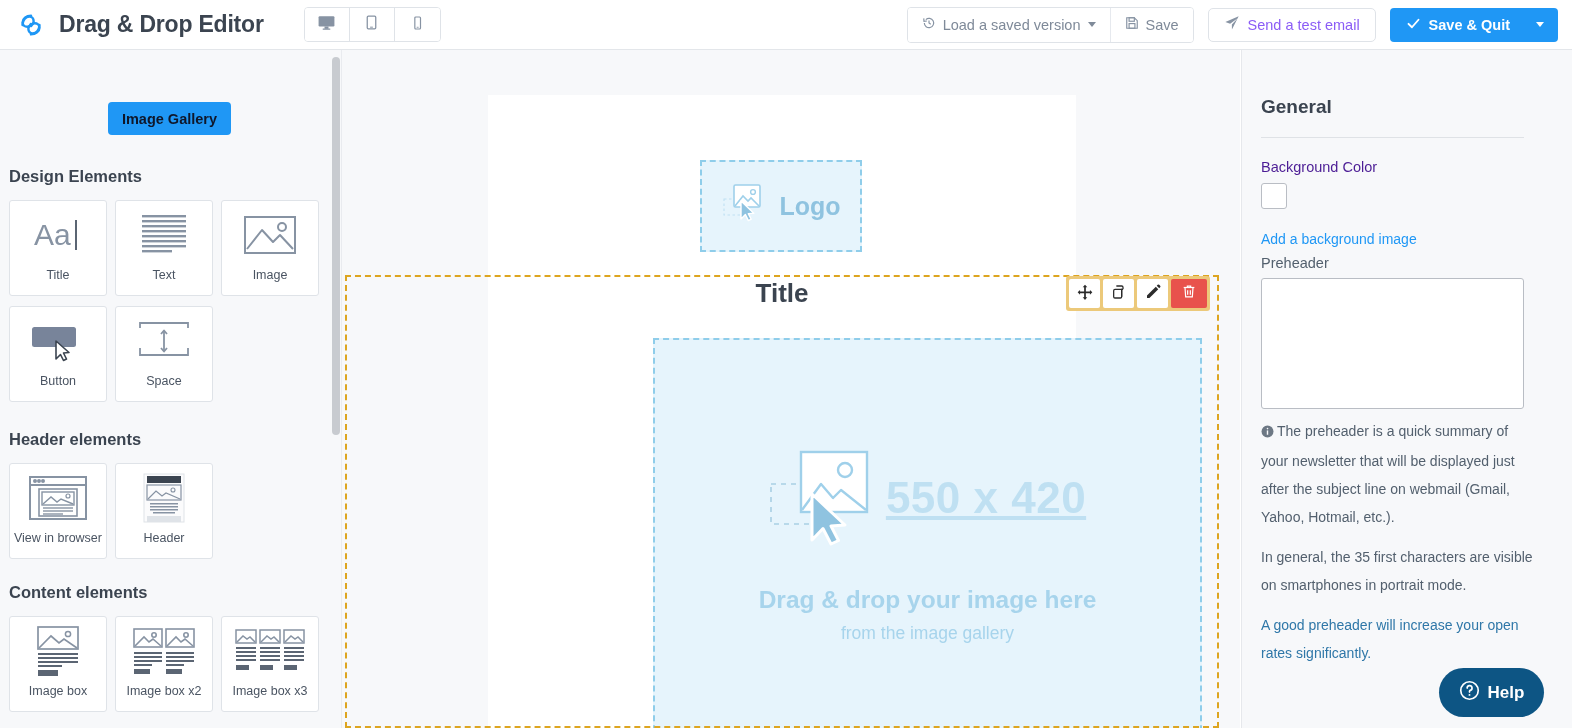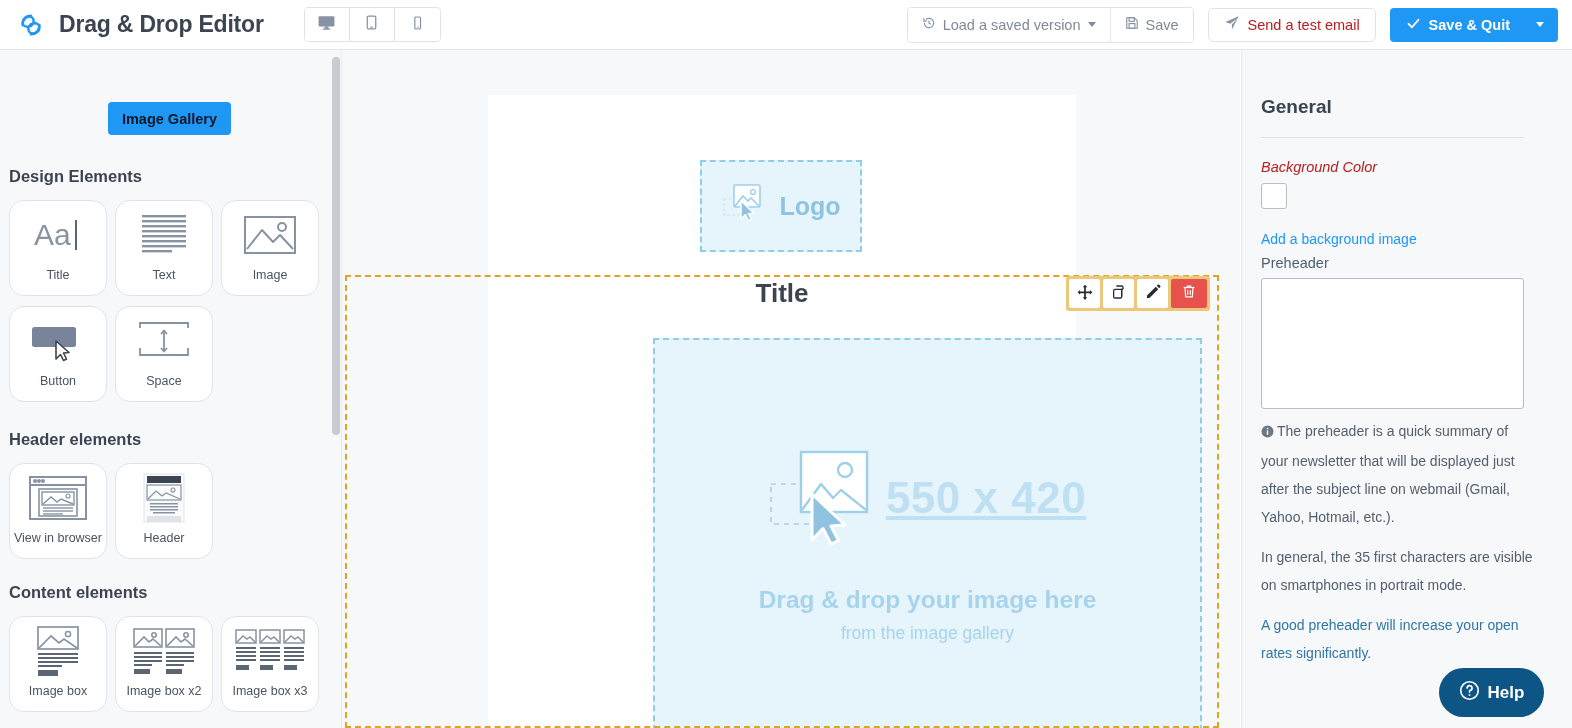--- a/index.html
+++ b/index.html
@@ -46,21 +46,21 @@
   .tb-btn {
     height: 34px; display: flex; align-items: center; gap: 7px;
     padding: 0 14px; background: #fff; color: #7f8a99;
     font-size: 14.5px; white-space: nowrap; cursor: pointer;
     border-right: 1px solid #e6e9ee;
     justify-content: center;
   }
   .tb-btn:last-child { border-right: none; }
   .tb-solo {
     height: 34px; display: flex; align-items: center; gap: 8px;
-    padding: 0 15px; background: #fff; color: #b91c1c;
+    padding: 0 15px; background: #fff; color: #8b5cf6;
     font-size: 14.5px; white-space: nowrap; cursor: pointer;
     border: 1px solid #dfe3e8; border-radius: 5px; margin-right: 14px;
   }
   #save-quit {
     height: 34px; display: flex; align-items: center; gap: 8px;
     padding: 0 14px 0 16px; background: #1f97f5; color: #fff;
     font-size: 14.5px; font-weight: bold; border-radius: 4px; cursor: pointer;
     white-space: nowrap;
   }
   .caret-dn {
@@ -78,21 +78,21 @@
     position: absolute; left: 108px; top: 52px; width: 123px; height: 33px;
     background: #1f97f5; color: #0f172a; font-size: 14.5px; font-weight: bold;
     border-radius: 4px; display: flex; align-items: center; justify-content: center;
     cursor: pointer;
   }
   .section-head {
     position: absolute; left: 9px; font-size: 16.5px; font-weight: bold; color: #3b4450;
   }
   .tile {
     position: absolute; width: 98px; height: 96px;
-    background: #fff; border: 1px solid #dfe3e8; border-radius: 15px;
+    background: #fff; border: 1px solid #dfe3e8; border-radius: 3px;
     cursor: pointer;
     display: flex; flex-direction: column; align-items: center; justify-content: flex-start;
   }
   .tile .glyph {
     height: 68px; display: flex; align-items: center; justify-content: center;
     width: 100%;
   }
   .tile .tlabel {
     font-size: 12.5px; color: #4a5462; text-align: center; width: 100%;
     line-height: 13px;
@@ -164,21 +164,21 @@
     background: #f7f8fa; border-left: 1px solid #e6e8ec;
   }
   #rp-title {
     position: absolute; left: 19px; top: 46px; font-size: 19px;
     font-weight: bold; color: #3b4450;
   }
   #rp-rule {
     position: absolute; left: 19px; top: 87px; width: 263px; height: 1px; background: #dfe2e6;
   }
   #rp-bg-label {
-    position: absolute; left: 19px; top: 109px; font-size: 14.5px; color: #b91c1c; font-style: italic;
+    position: absolute; left: 19px; top: 109px; font-size: 14.5px; color: #4c1d95;
   }
   #rp-swatch {
     position: absolute; left: 19px; top: 133px; width: 26px; height: 26px;
     background: #fff; border: 1px solid #b9bdc4; border-radius: 3px; cursor: pointer;
   }
   #rp-bgimg-link {
     position: absolute; left: 19px; top: 181px; font-size: 14px; color: #1f97f5; cursor: pointer;
   }
   #rp-preheader-label {
     position: absolute; left: 19px; top: 205px; font-size: 14.5px; color: #53606e;

